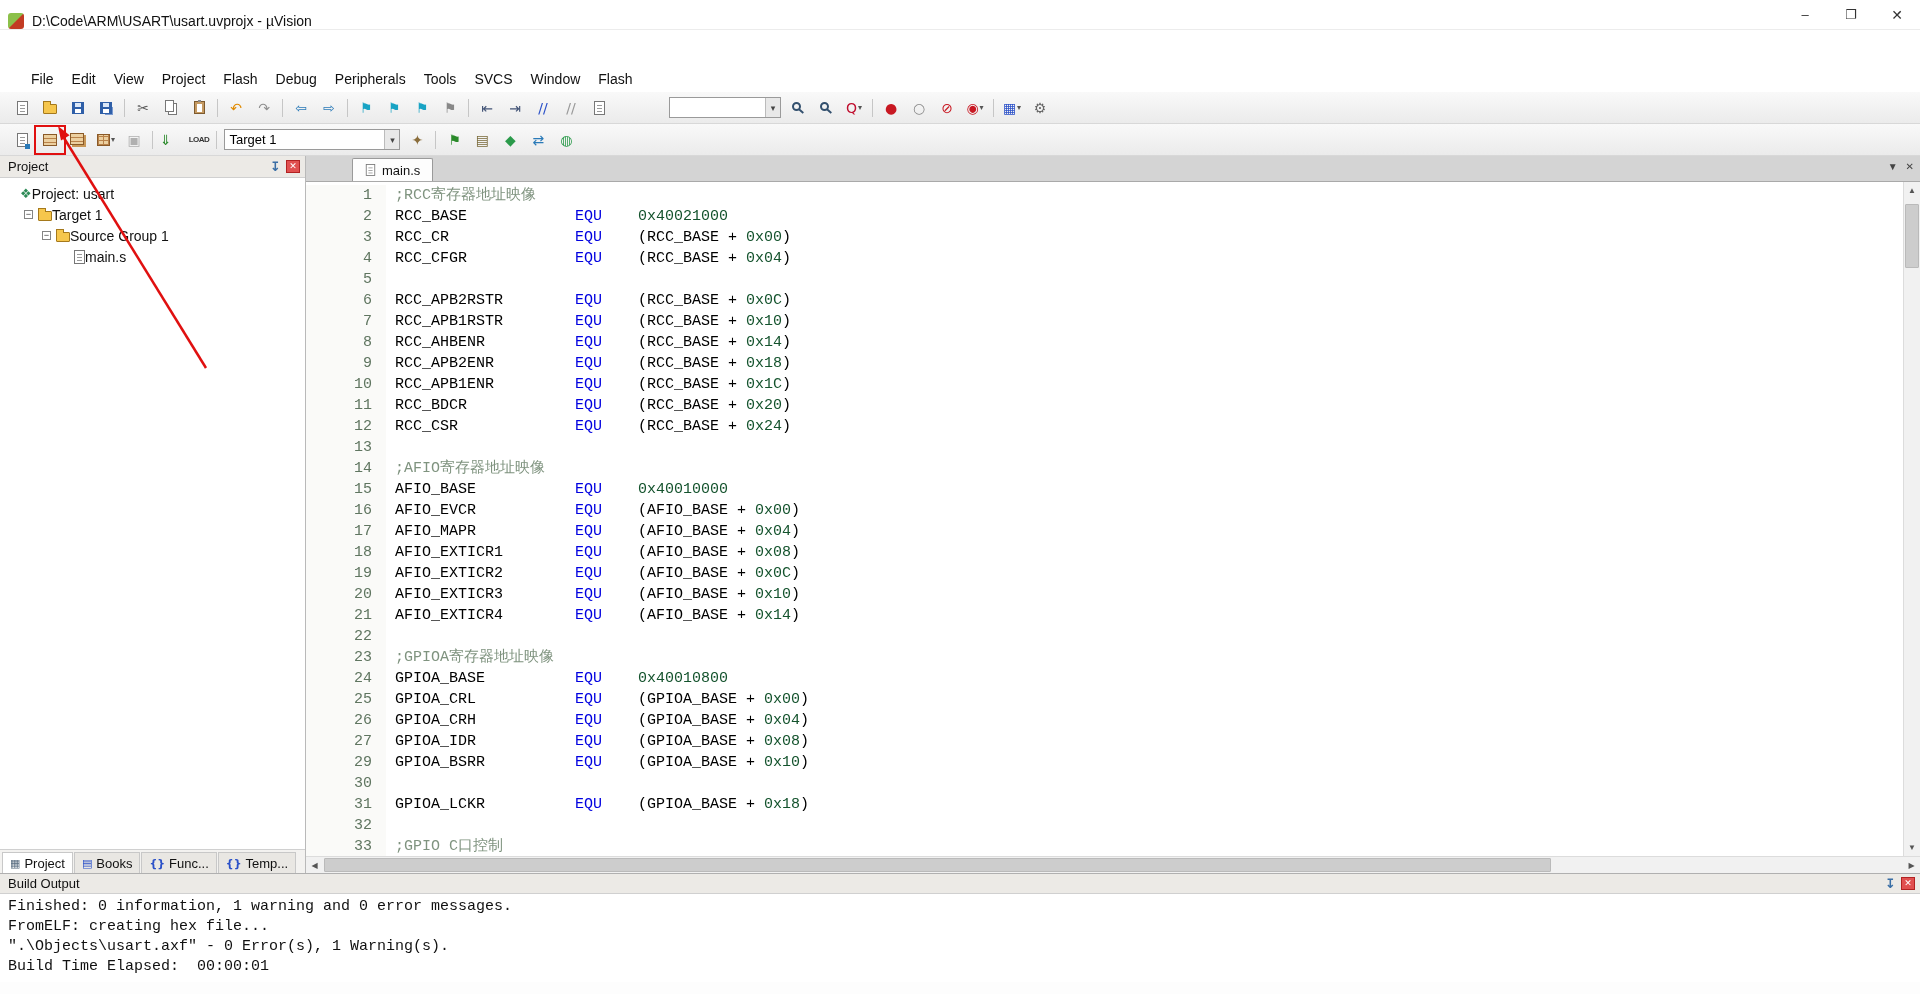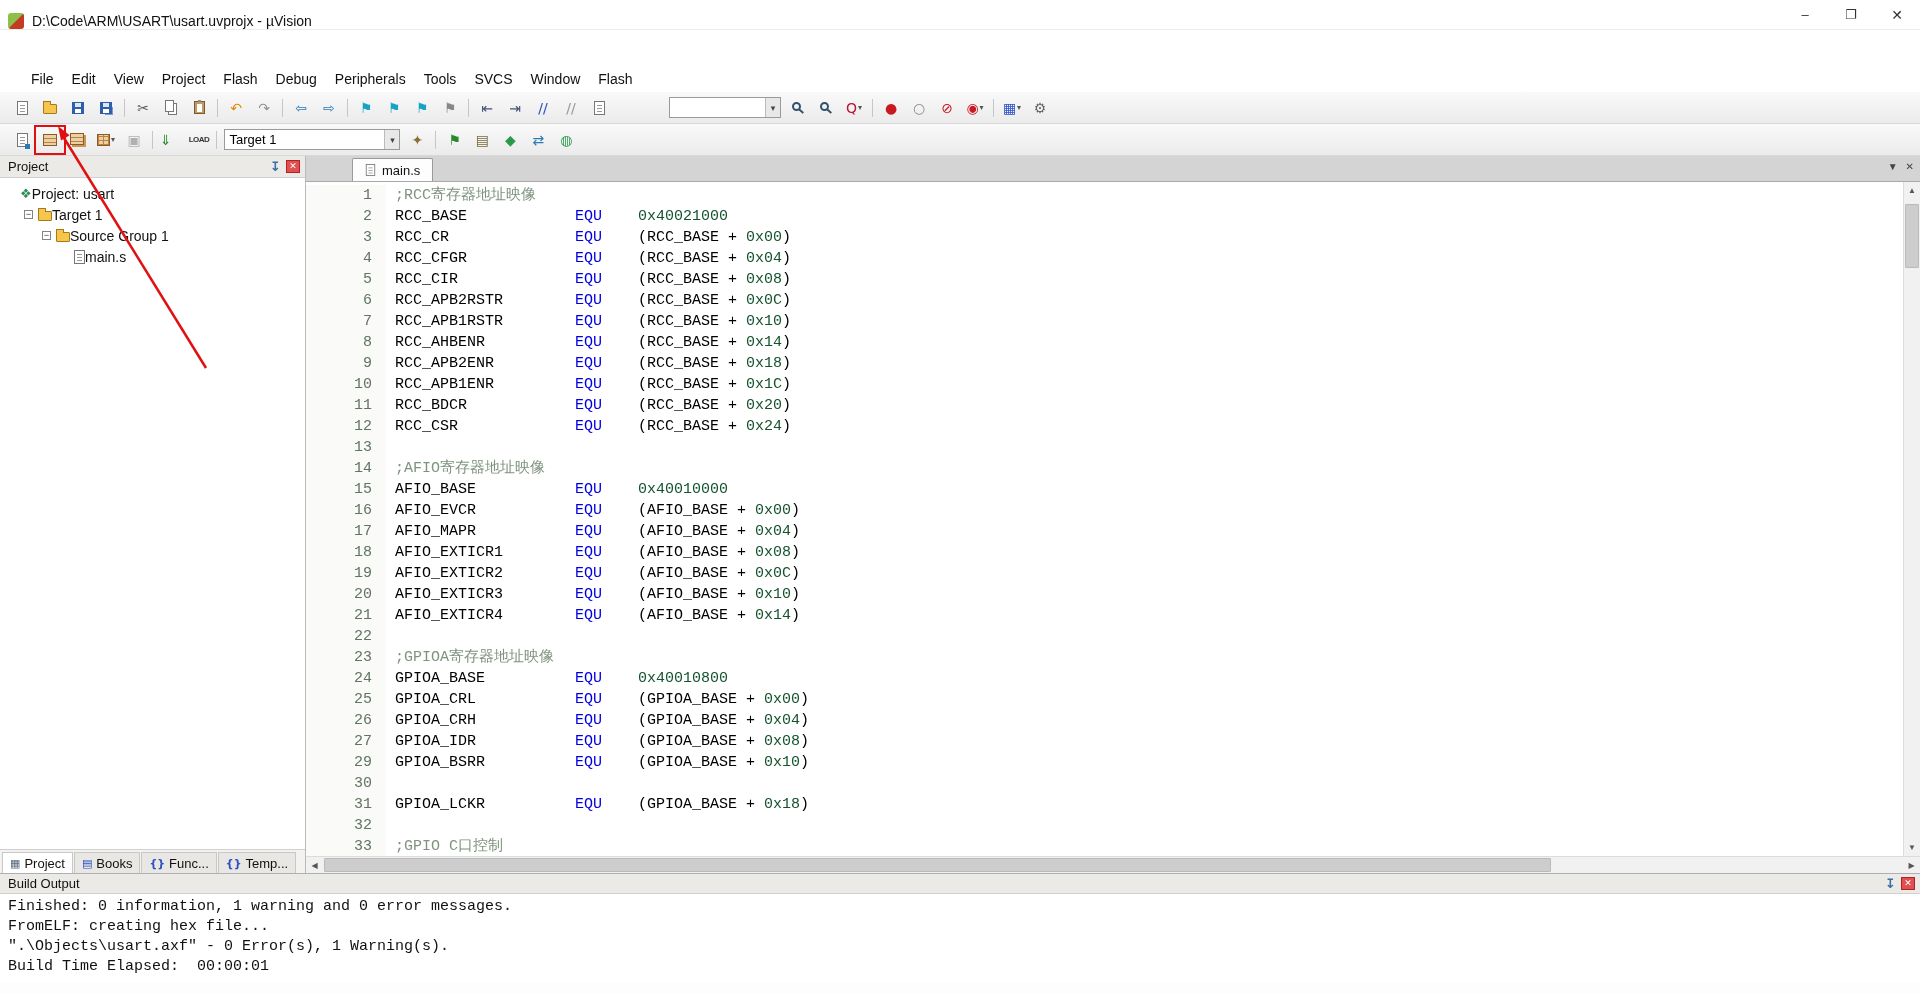--- a/index.html
+++ b/index.html
@@ -353,21 +353,21 @@
           <span>▼</span>
           <span>✕</span>
         </div>
       </div>
       <div class="editor-body">
         <div class="code-wrap">
             <div class="code-line"><span class="ln">1</span><span class="lc"><span class="tk-c">;RCC寄存器地址映像</span></span></div>
             <div class="code-line"><span class="ln">2</span><span class="lc"><span class="tk-p">RCC_BASE            </span><span class="tk-k">EQU</span><span class="tk-p">    </span><span class="tk-r">0x40021000</span></span></div>
             <div class="code-line"><span class="ln">3</span><span class="lc"><span class="tk-p">RCC_CR              </span><span class="tk-k">EQU</span><span class="tk-p">    (RCC_BASE + </span><span class="tk-r">0x00</span><span class="tk-p">)</span></span></div>
             <div class="code-line"><span class="ln">4</span><span class="lc"><span class="tk-p">RCC_CFGR            </span><span class="tk-k">EQU</span><span class="tk-p">    (RCC_BASE + </span><span class="tk-r">0x04</span><span class="tk-p">)</span></span></div>
-            <div class="code-line"><span class="ln">5</span><span class="lc"><span class="tk-p">RCC_CIR             </span><span class="tk-k">EQU</span><span class="tk-p">    (RCC_BASE + </span><span class="tk-r">0x08</span><span class="tk-p">)</span></span></div>
+            <div class="code-line"><span class="ln">5</span></div>
             <div class="code-line"><span class="ln">6</span><span class="lc"><span class="tk-p">RCC_APB2RSTR        </span><span class="tk-k">EQU</span><span class="tk-p">    (RCC_BASE + </span><span class="tk-r">0x0C</span><span class="tk-p">)</span></span></div>
             <div class="code-line"><span class="ln">7</span><span class="lc"><span class="tk-p">RCC_APB1RSTR        </span><span class="tk-k">EQU</span><span class="tk-p">    (RCC_BASE + </span><span class="tk-r">0x10</span><span class="tk-p">)</span></span></div>
             <div class="code-line"><span class="ln">8</span><span class="lc"><span class="tk-p">RCC_AHBENR          </span><span class="tk-k">EQU</span><span class="tk-p">    (RCC_BASE + </span><span class="tk-r">0x14</span><span class="tk-p">)</span></span></div>
             <div class="code-line"><span class="ln">9</span><span class="lc"><span class="tk-p">RCC_APB2ENR         </span><span class="tk-k">EQU</span><span class="tk-p">    (RCC_BASE + </span><span class="tk-r">0x18</span><span class="tk-p">)</span></span></div>
             <div class="code-line"><span class="ln">10</span><span class="lc"><span class="tk-p">RCC_APB1ENR         </span><span class="tk-k">EQU</span><span class="tk-p">    (RCC_BASE + </span><span class="tk-r">0x1C</span><span class="tk-p">)</span></span></div>
             <div class="code-line"><span class="ln">11</span><span class="lc"><span class="tk-p">RCC_BDCR            </span><span class="tk-k">EQU</span><span class="tk-p">    (RCC_BASE + </span><span class="tk-r">0x20</span><span class="tk-p">)</span></span></div>
             <div class="code-line"><span class="ln">12</span><span class="lc"><span class="tk-p">RCC_CSR             </span><span class="tk-k">EQU</span><span class="tk-p">    (RCC_BASE + </span><span class="tk-r">0x24</span><span class="tk-p">)</span></span></div>
             <div class="code-line"><span class="ln">13</span><span class="lc"></span></div>
             <div class="code-line"><span class="ln">14</span><span class="lc"><span class="tk-c">;AFIO寄存器地址映像</span></span></div>
             <div class="code-line"><span class="ln">15</span><span class="lc"><span class="tk-p">AFIO_BASE           </span><span class="tk-k">EQU</span><span class="tk-p">    </span><span class="tk-r">0x40010000</span></span></div>

